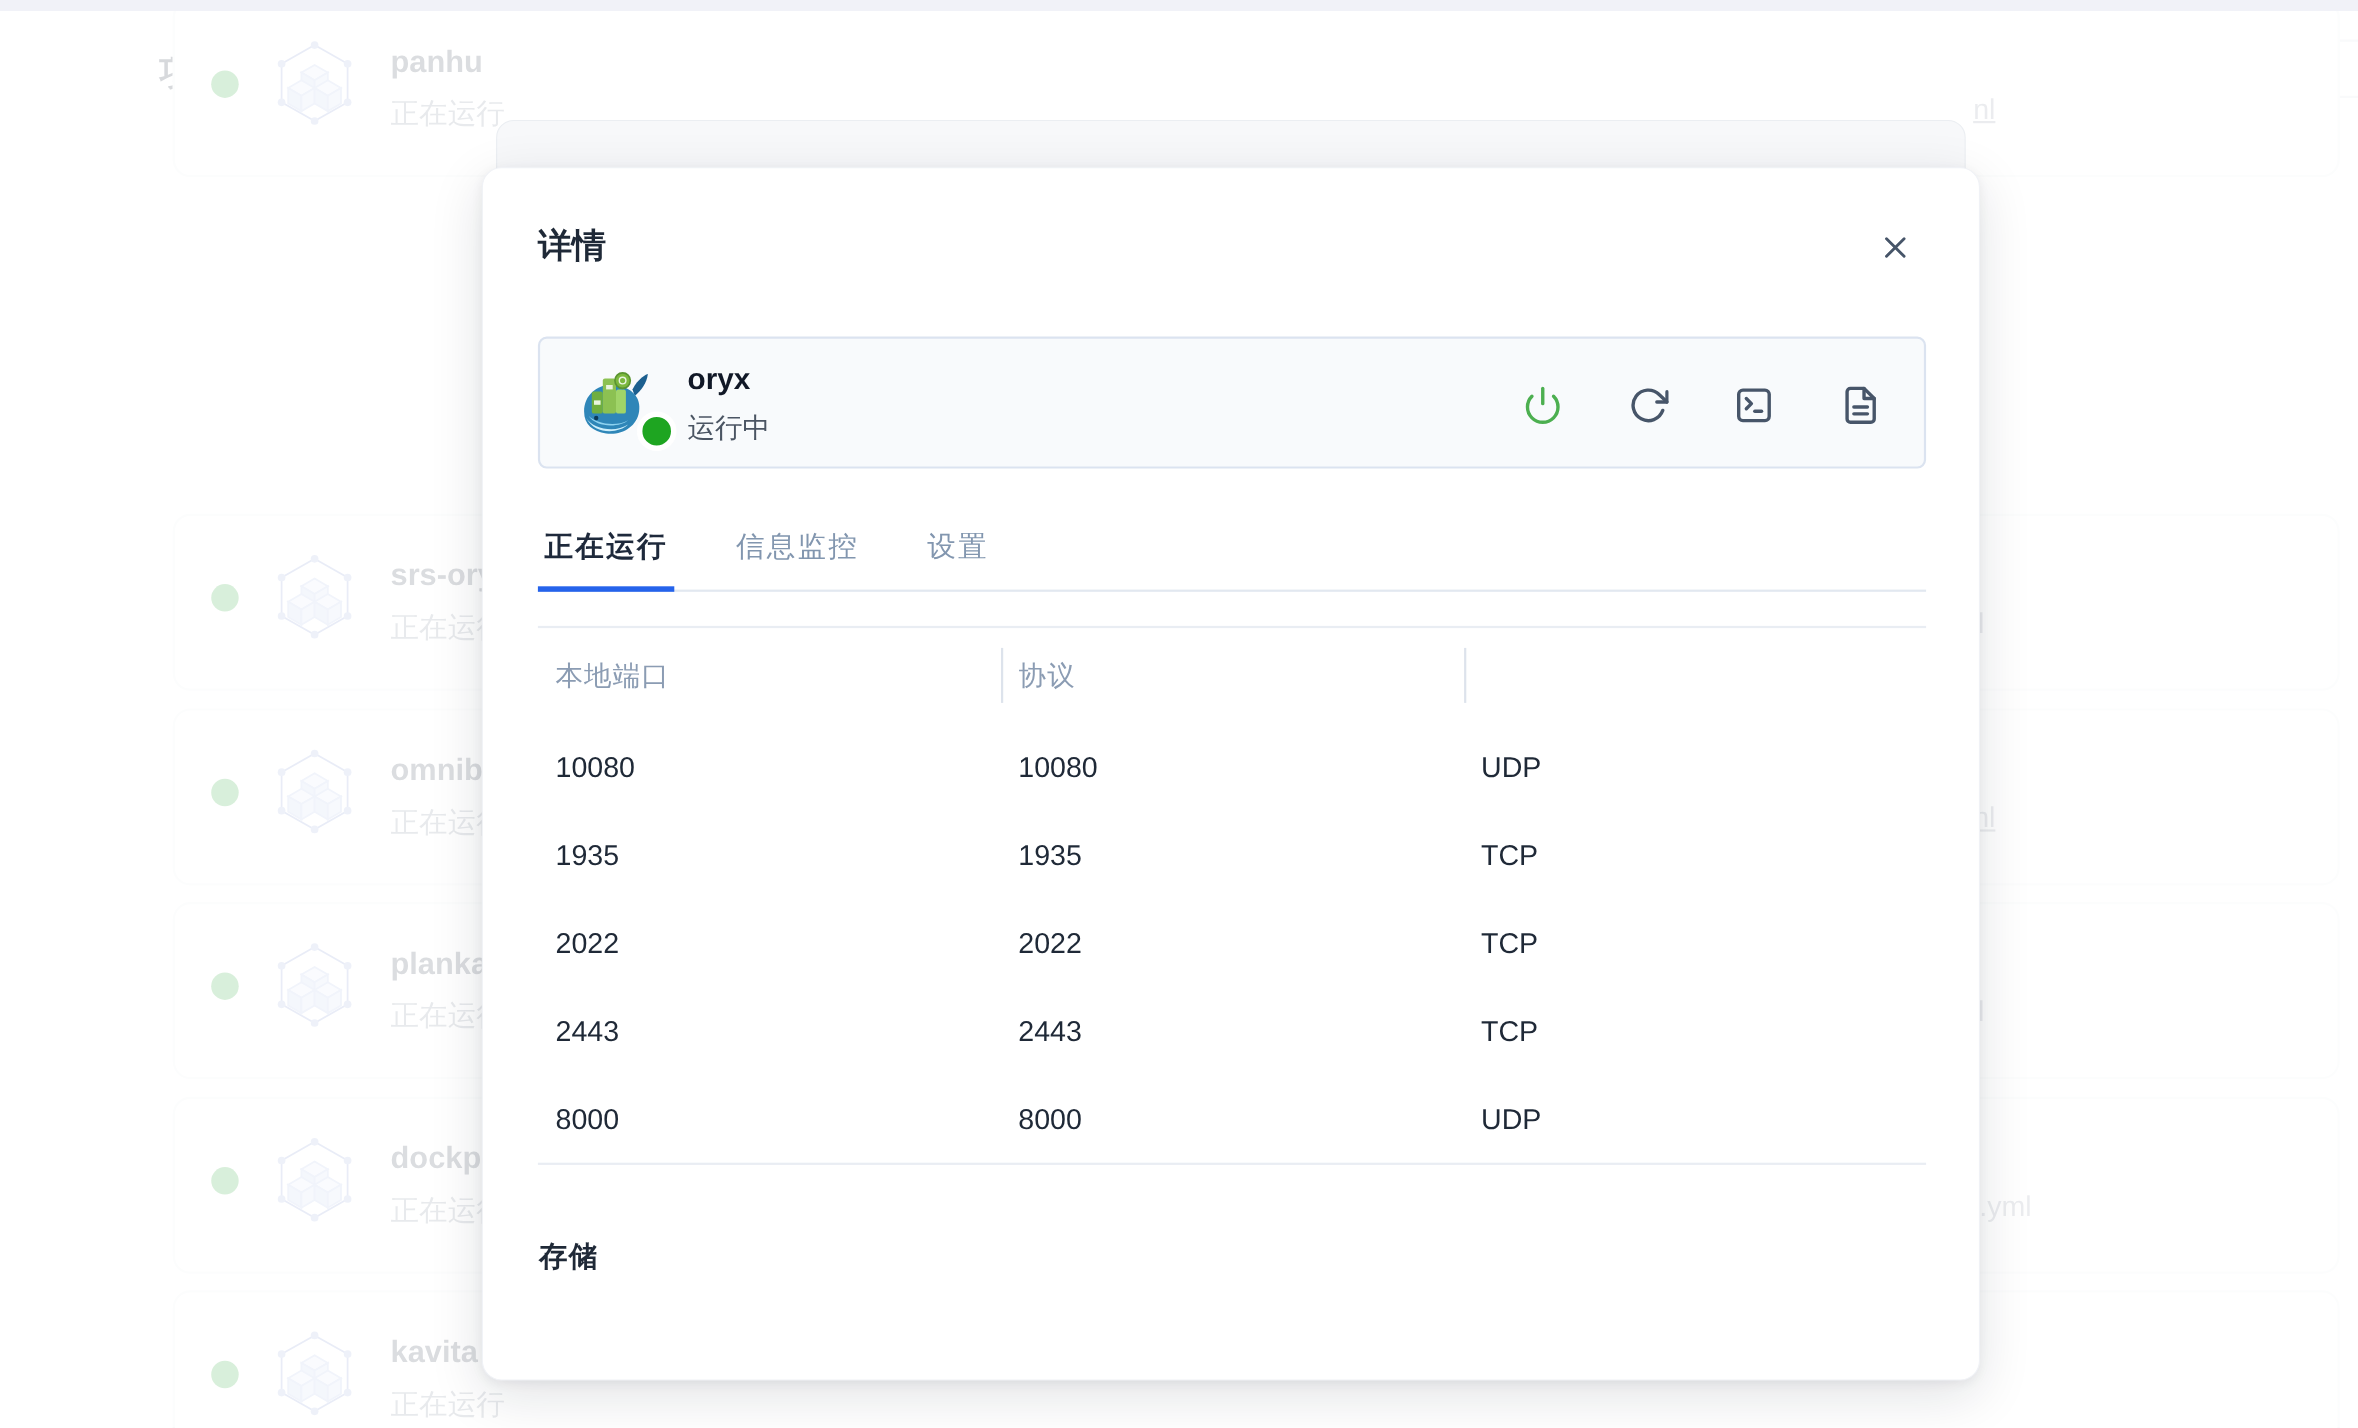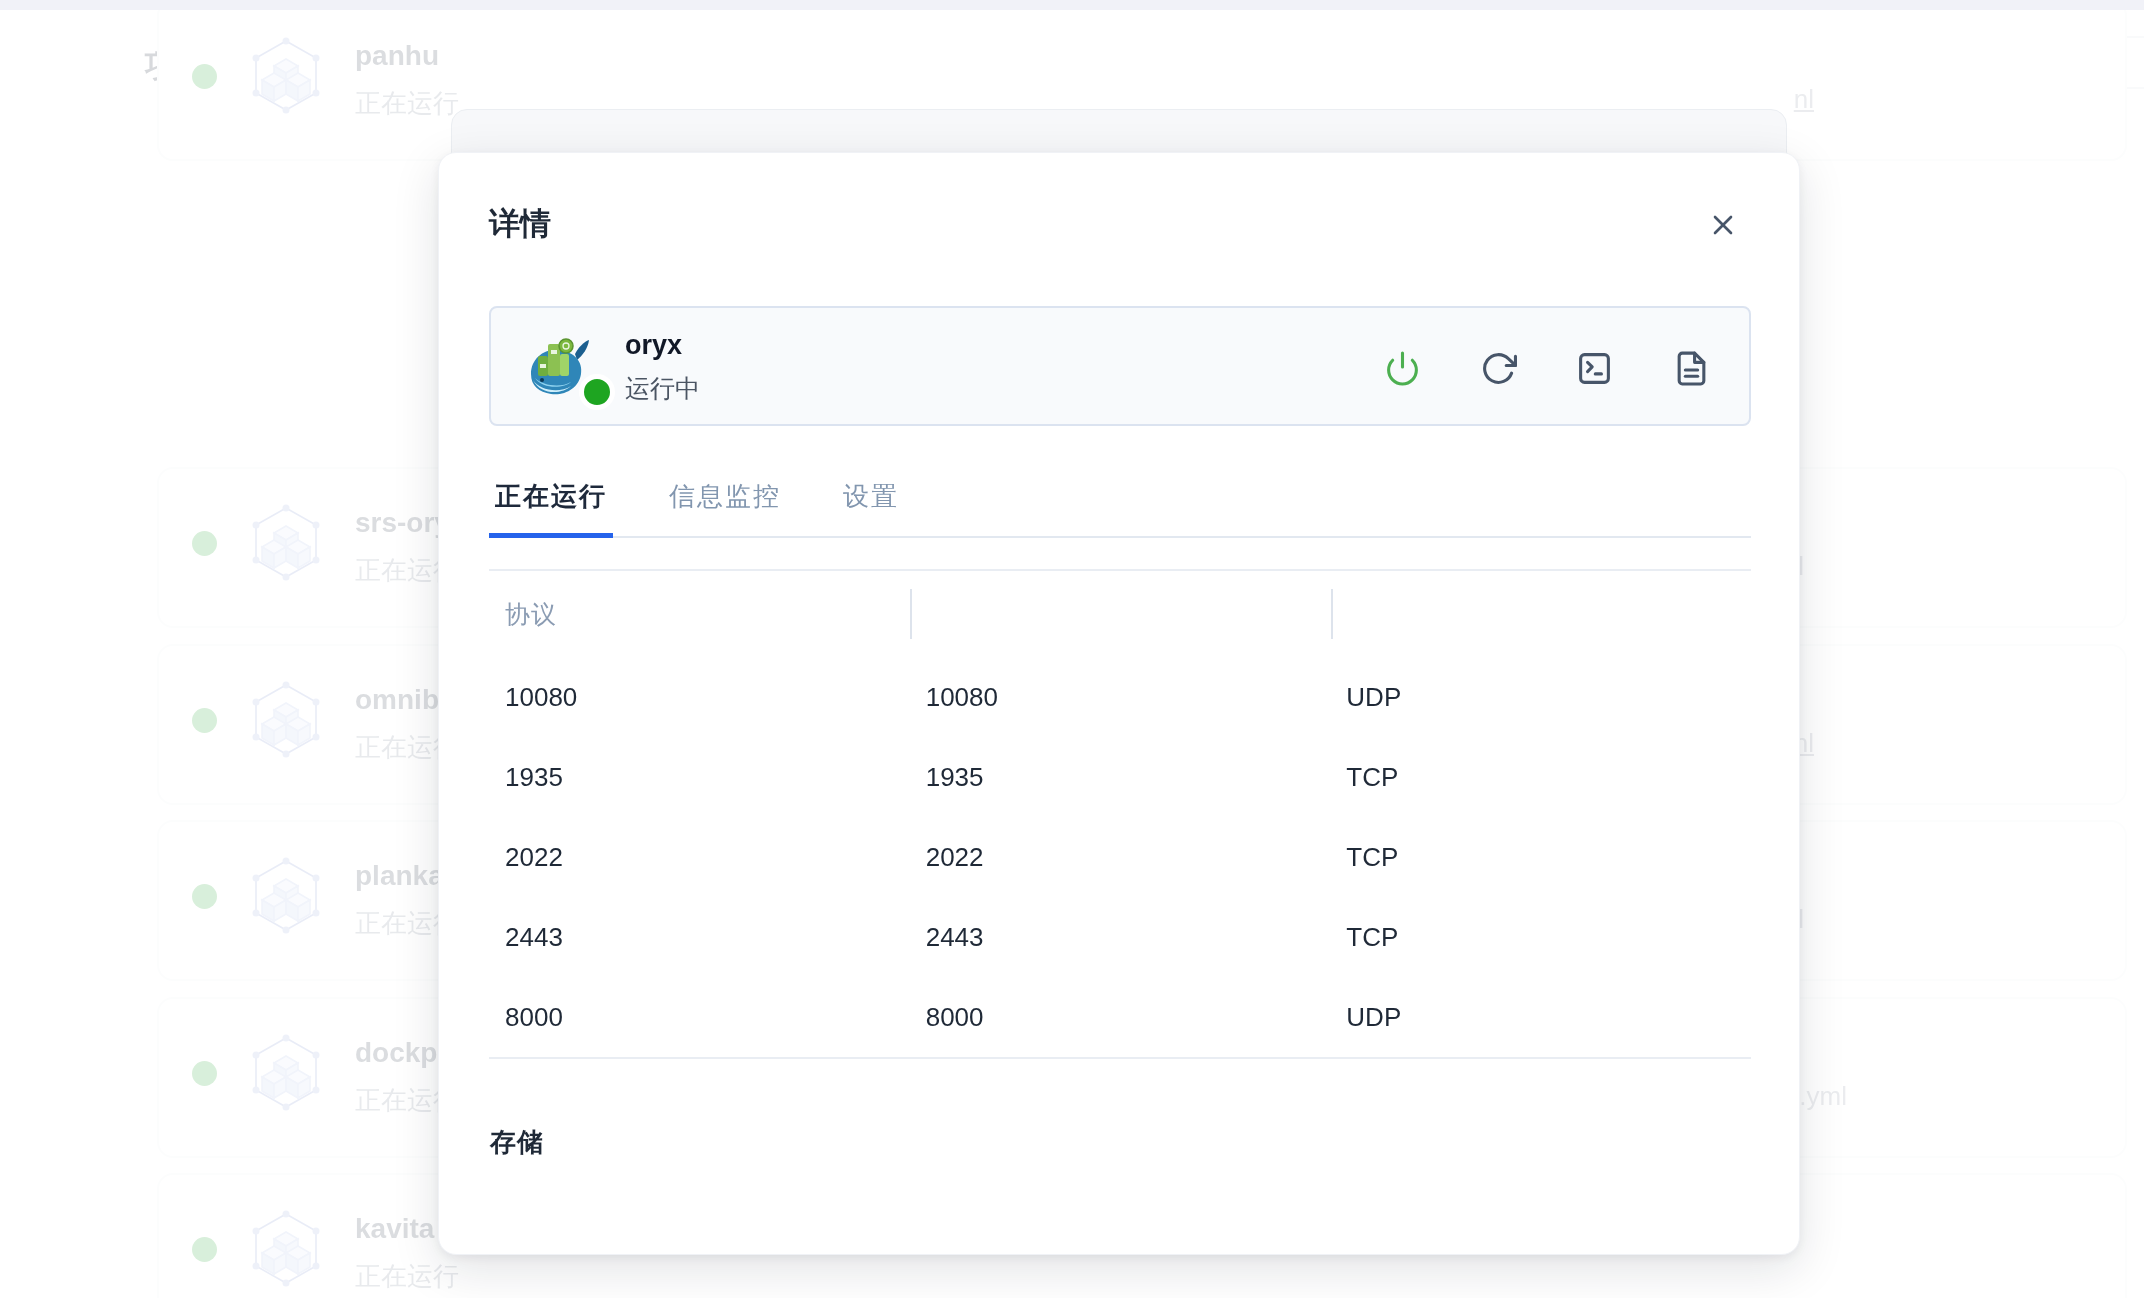--- a/index.html
+++ b/index.html
@@ -362,20 +362,21 @@
   </div>
 
   <div class="tabs">
     <div class="tab active">正在运行</div>
     <div class="tab">信息监控</div>
     <div class="tab">设置</div>
   </div>
 
   <div class="ports-table">
     <div class="thead">
+      <div class="th">本地端口</div>
       <div class="th">协议</div>
       <div class="vsep vsep-1"></div>
       <div class="vsep vsep-2"></div>
     </div>
     <div class="tbody">
       <div class="tr">
         <div class="td">10080</div>
         <div class="td">10080</div>
         <div class="td">UDP</div>
       </div>

